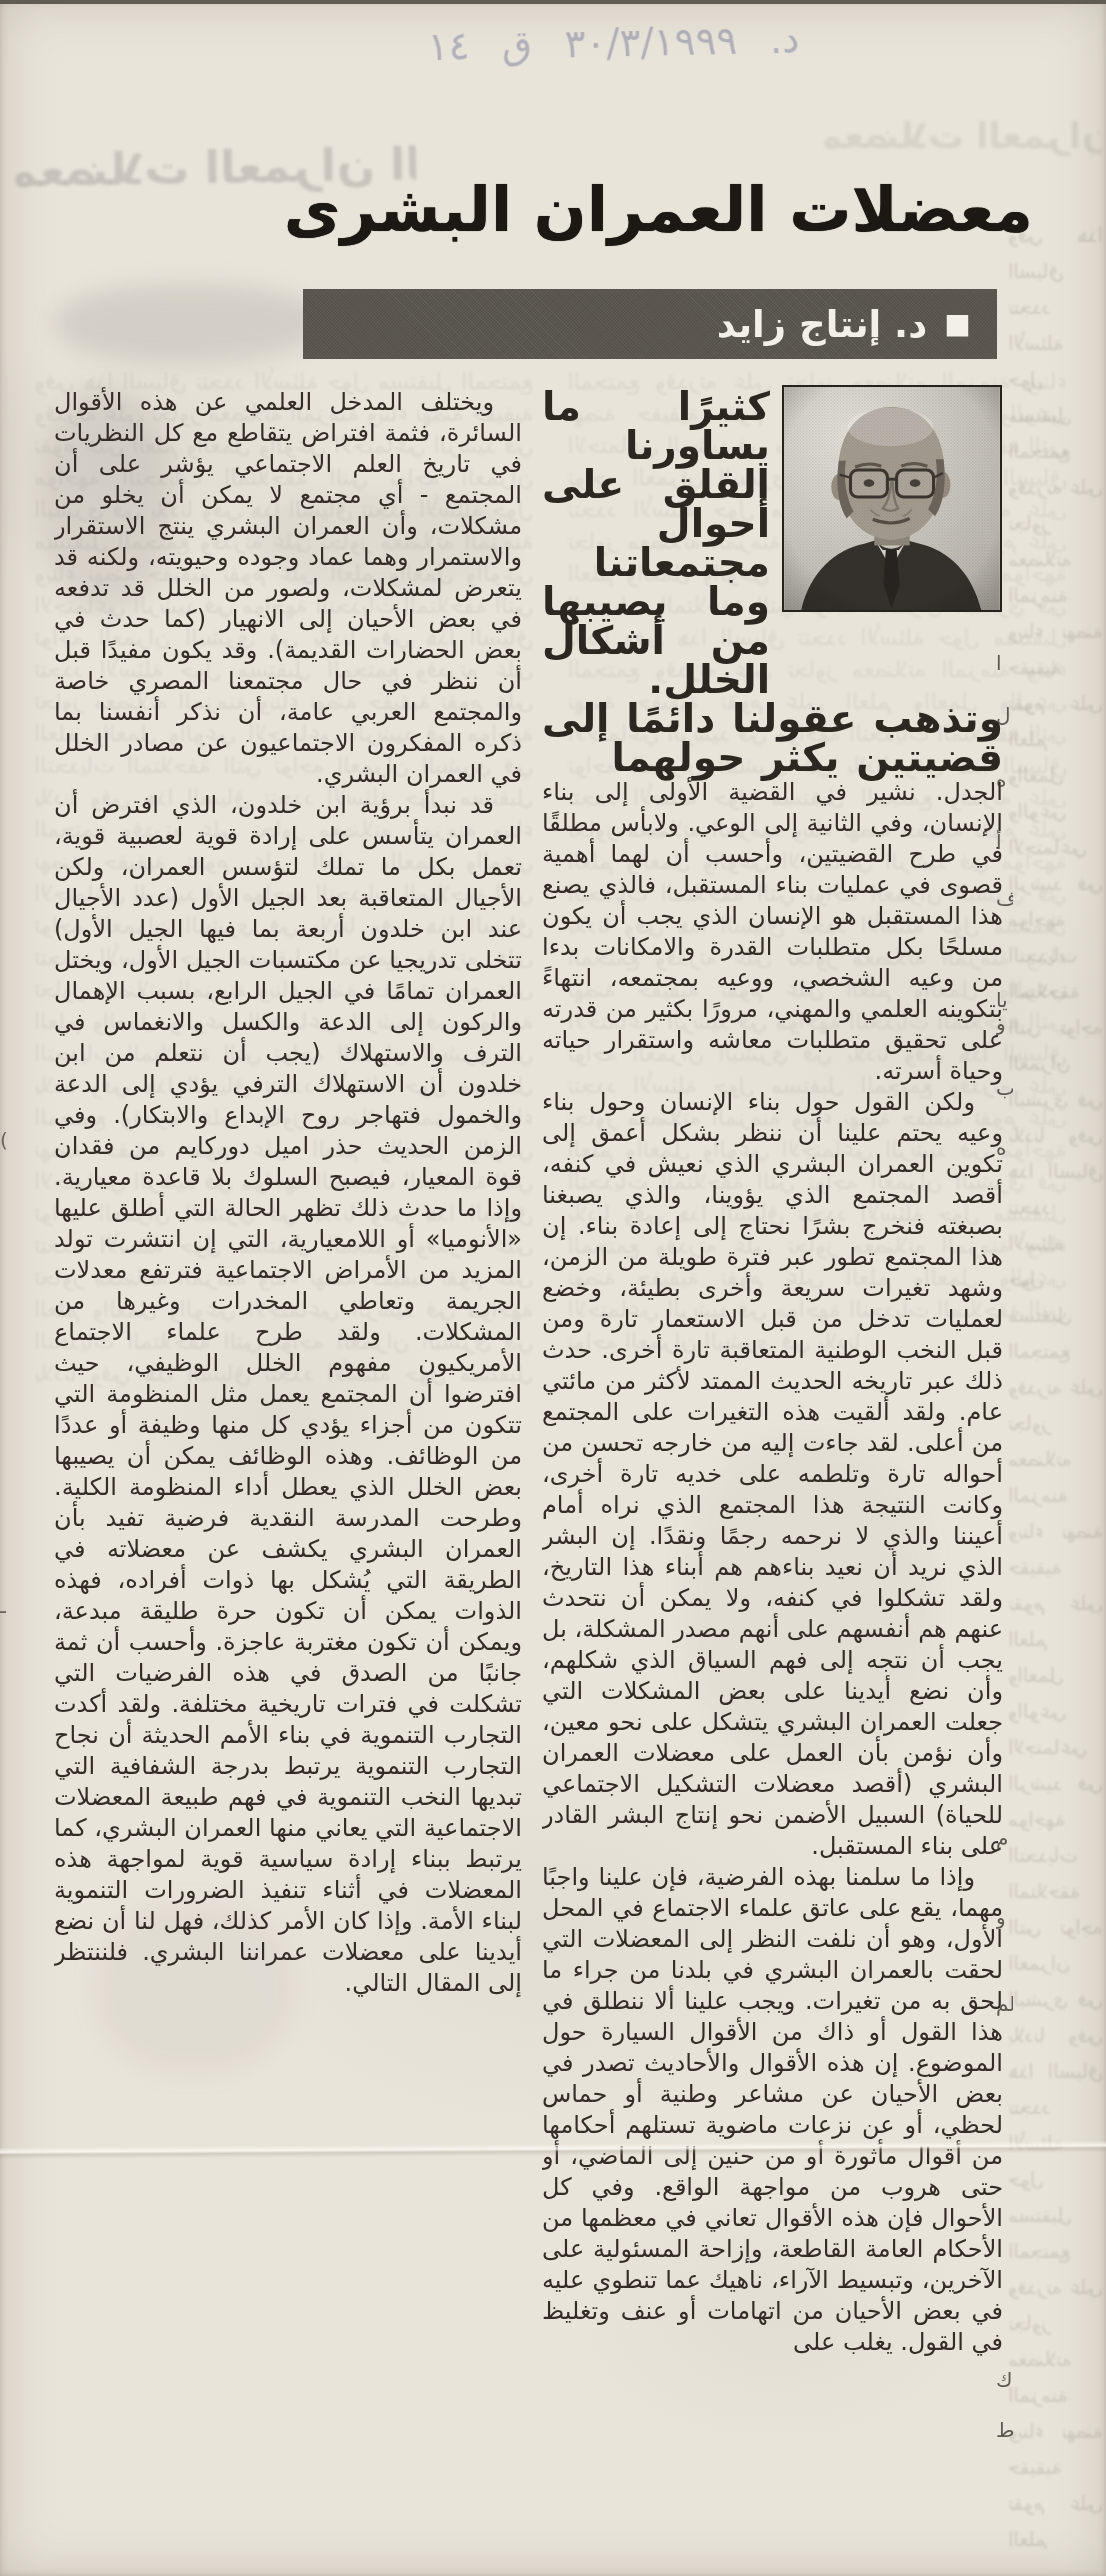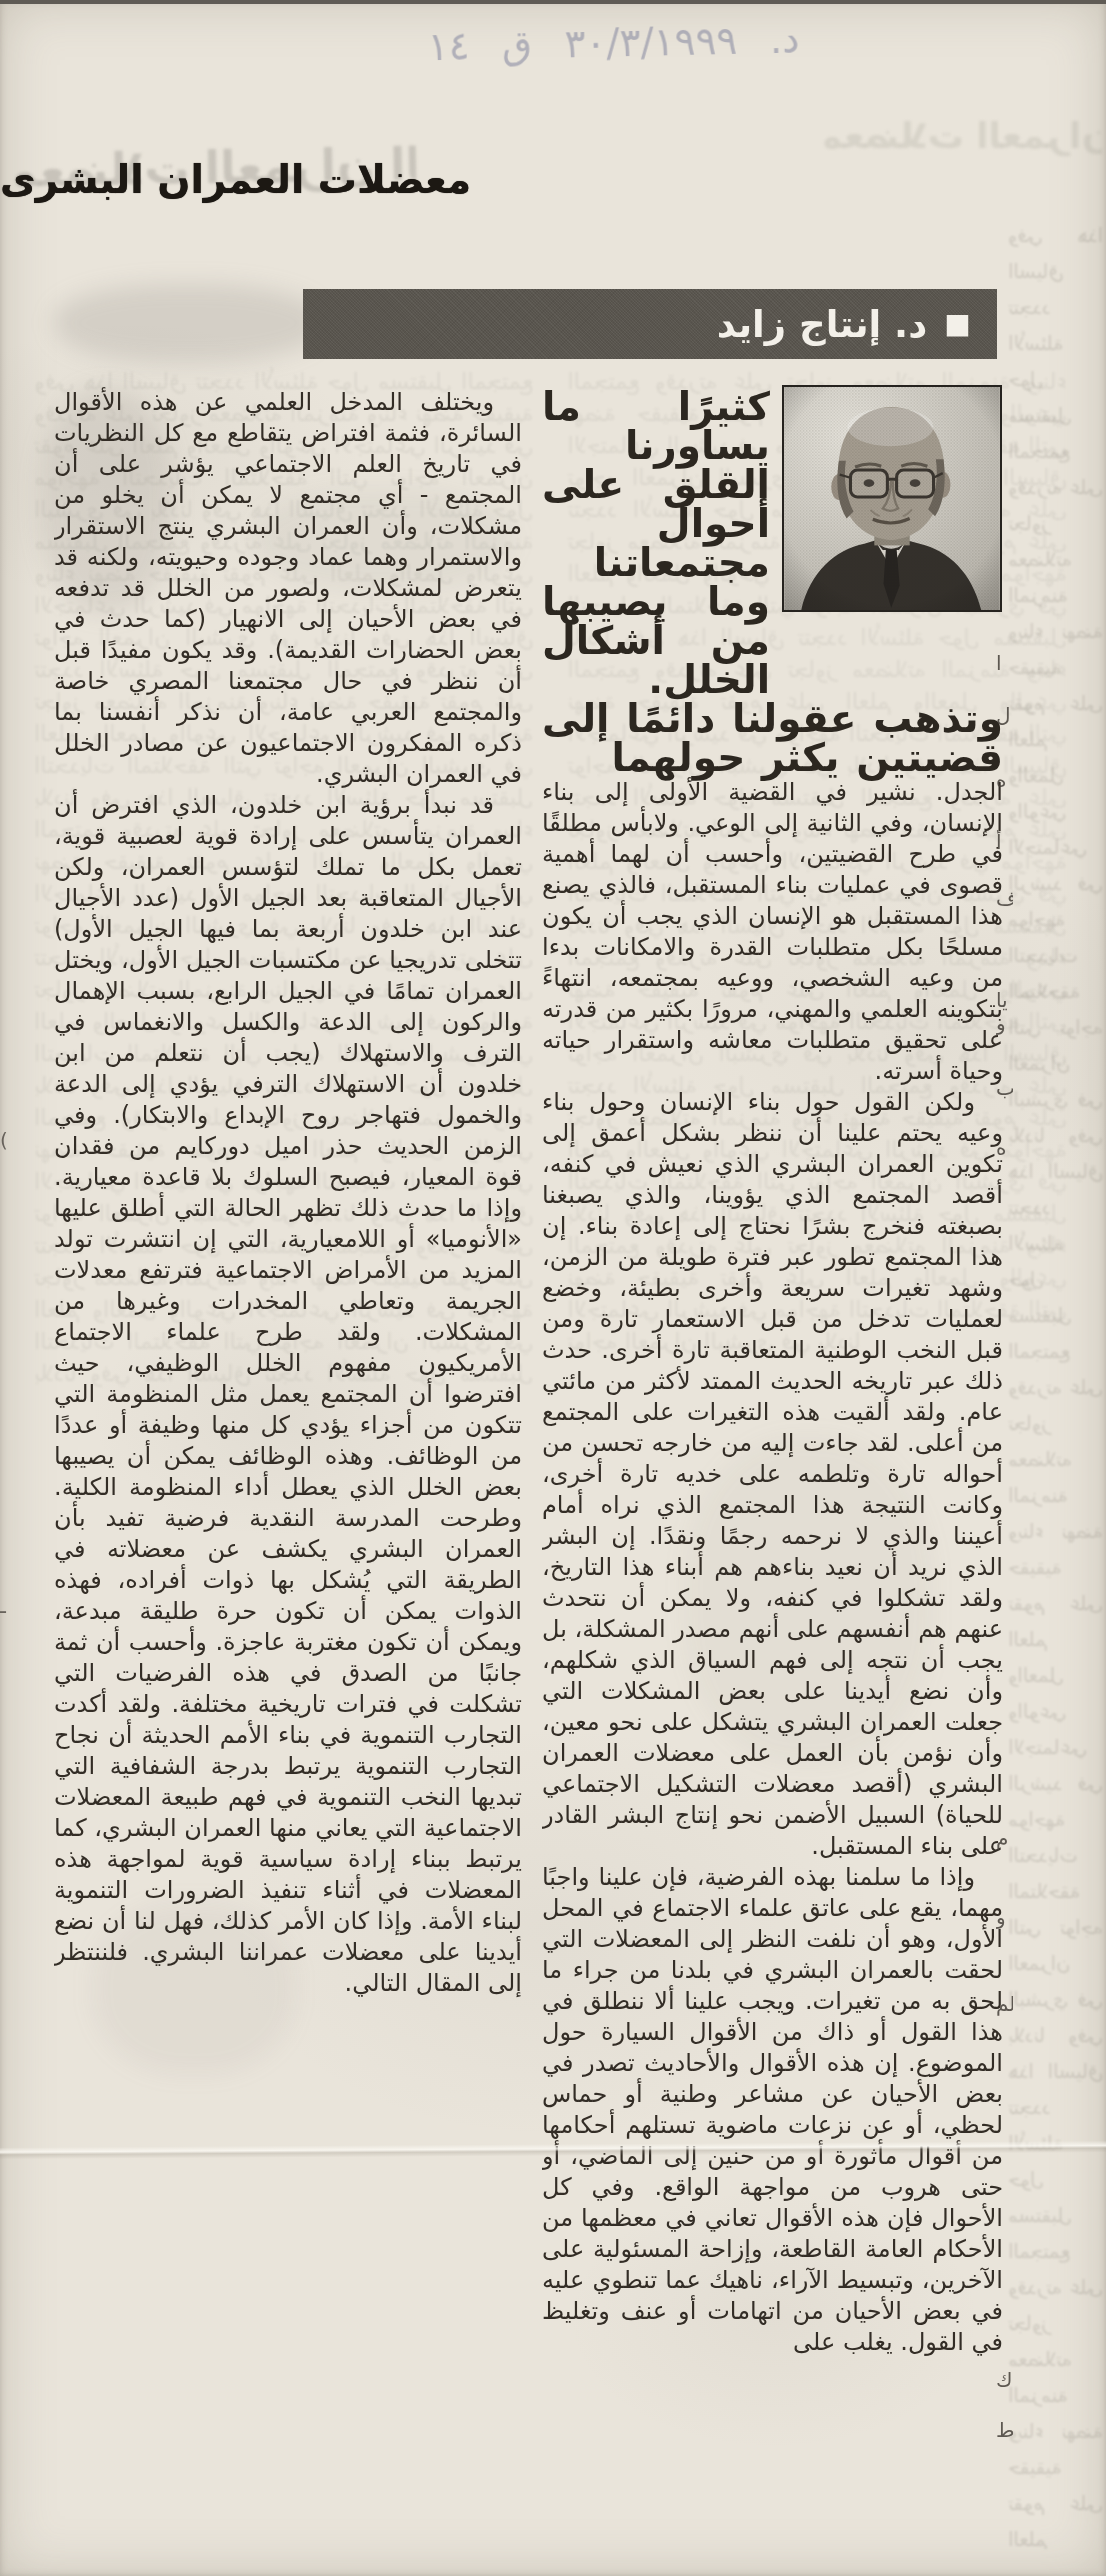--- a/index.html
+++ b/index.html
@@ -47,22 +47,22 @@
   }
   .ghost-margin-right {
     left:1008px; top:218px; width:95px; height:2331px; overflow:hidden;
     font-size:19.4px; line-height:36px; text-align:justify;
     color:rgba(105,100,92,.20); filter:blur(1px); transform:scaleX(-1);
   }
 
   .blotch { position:absolute; filter:blur(11px); border-radius:45%; pointer-events:none; }
 
   .title {
-    position:absolute; top:131px; left:0; width:1033px; text-align:left;
-    direction:rtl; font-size:39px; font-weight:bold; color:#1c1813;
+    position:absolute; top:131px; left:0; width:1033px; text-align:right;
+    direction:rtl; font-size:62px; font-weight:bold; color:#1c1813;
     letter-spacing:-0.8px; text-shadow:0 0 0.8px #1c1813;
   }
 
   .byline-bar {
     position:absolute; left:303px; top:289px; width:694px; height:70px;
     background-color:#59554e;
     background-image:
       repeating-linear-gradient(45deg, rgba(255,255,255,.05) 0 0.8px, transparent 0.8px 2.3px),
       repeating-linear-gradient(-45deg, rgba(0,0,0,.06) 0 0.8px, transparent 0.8px 2.3px);
     display:flex; align-items:center; direction:rtl;

